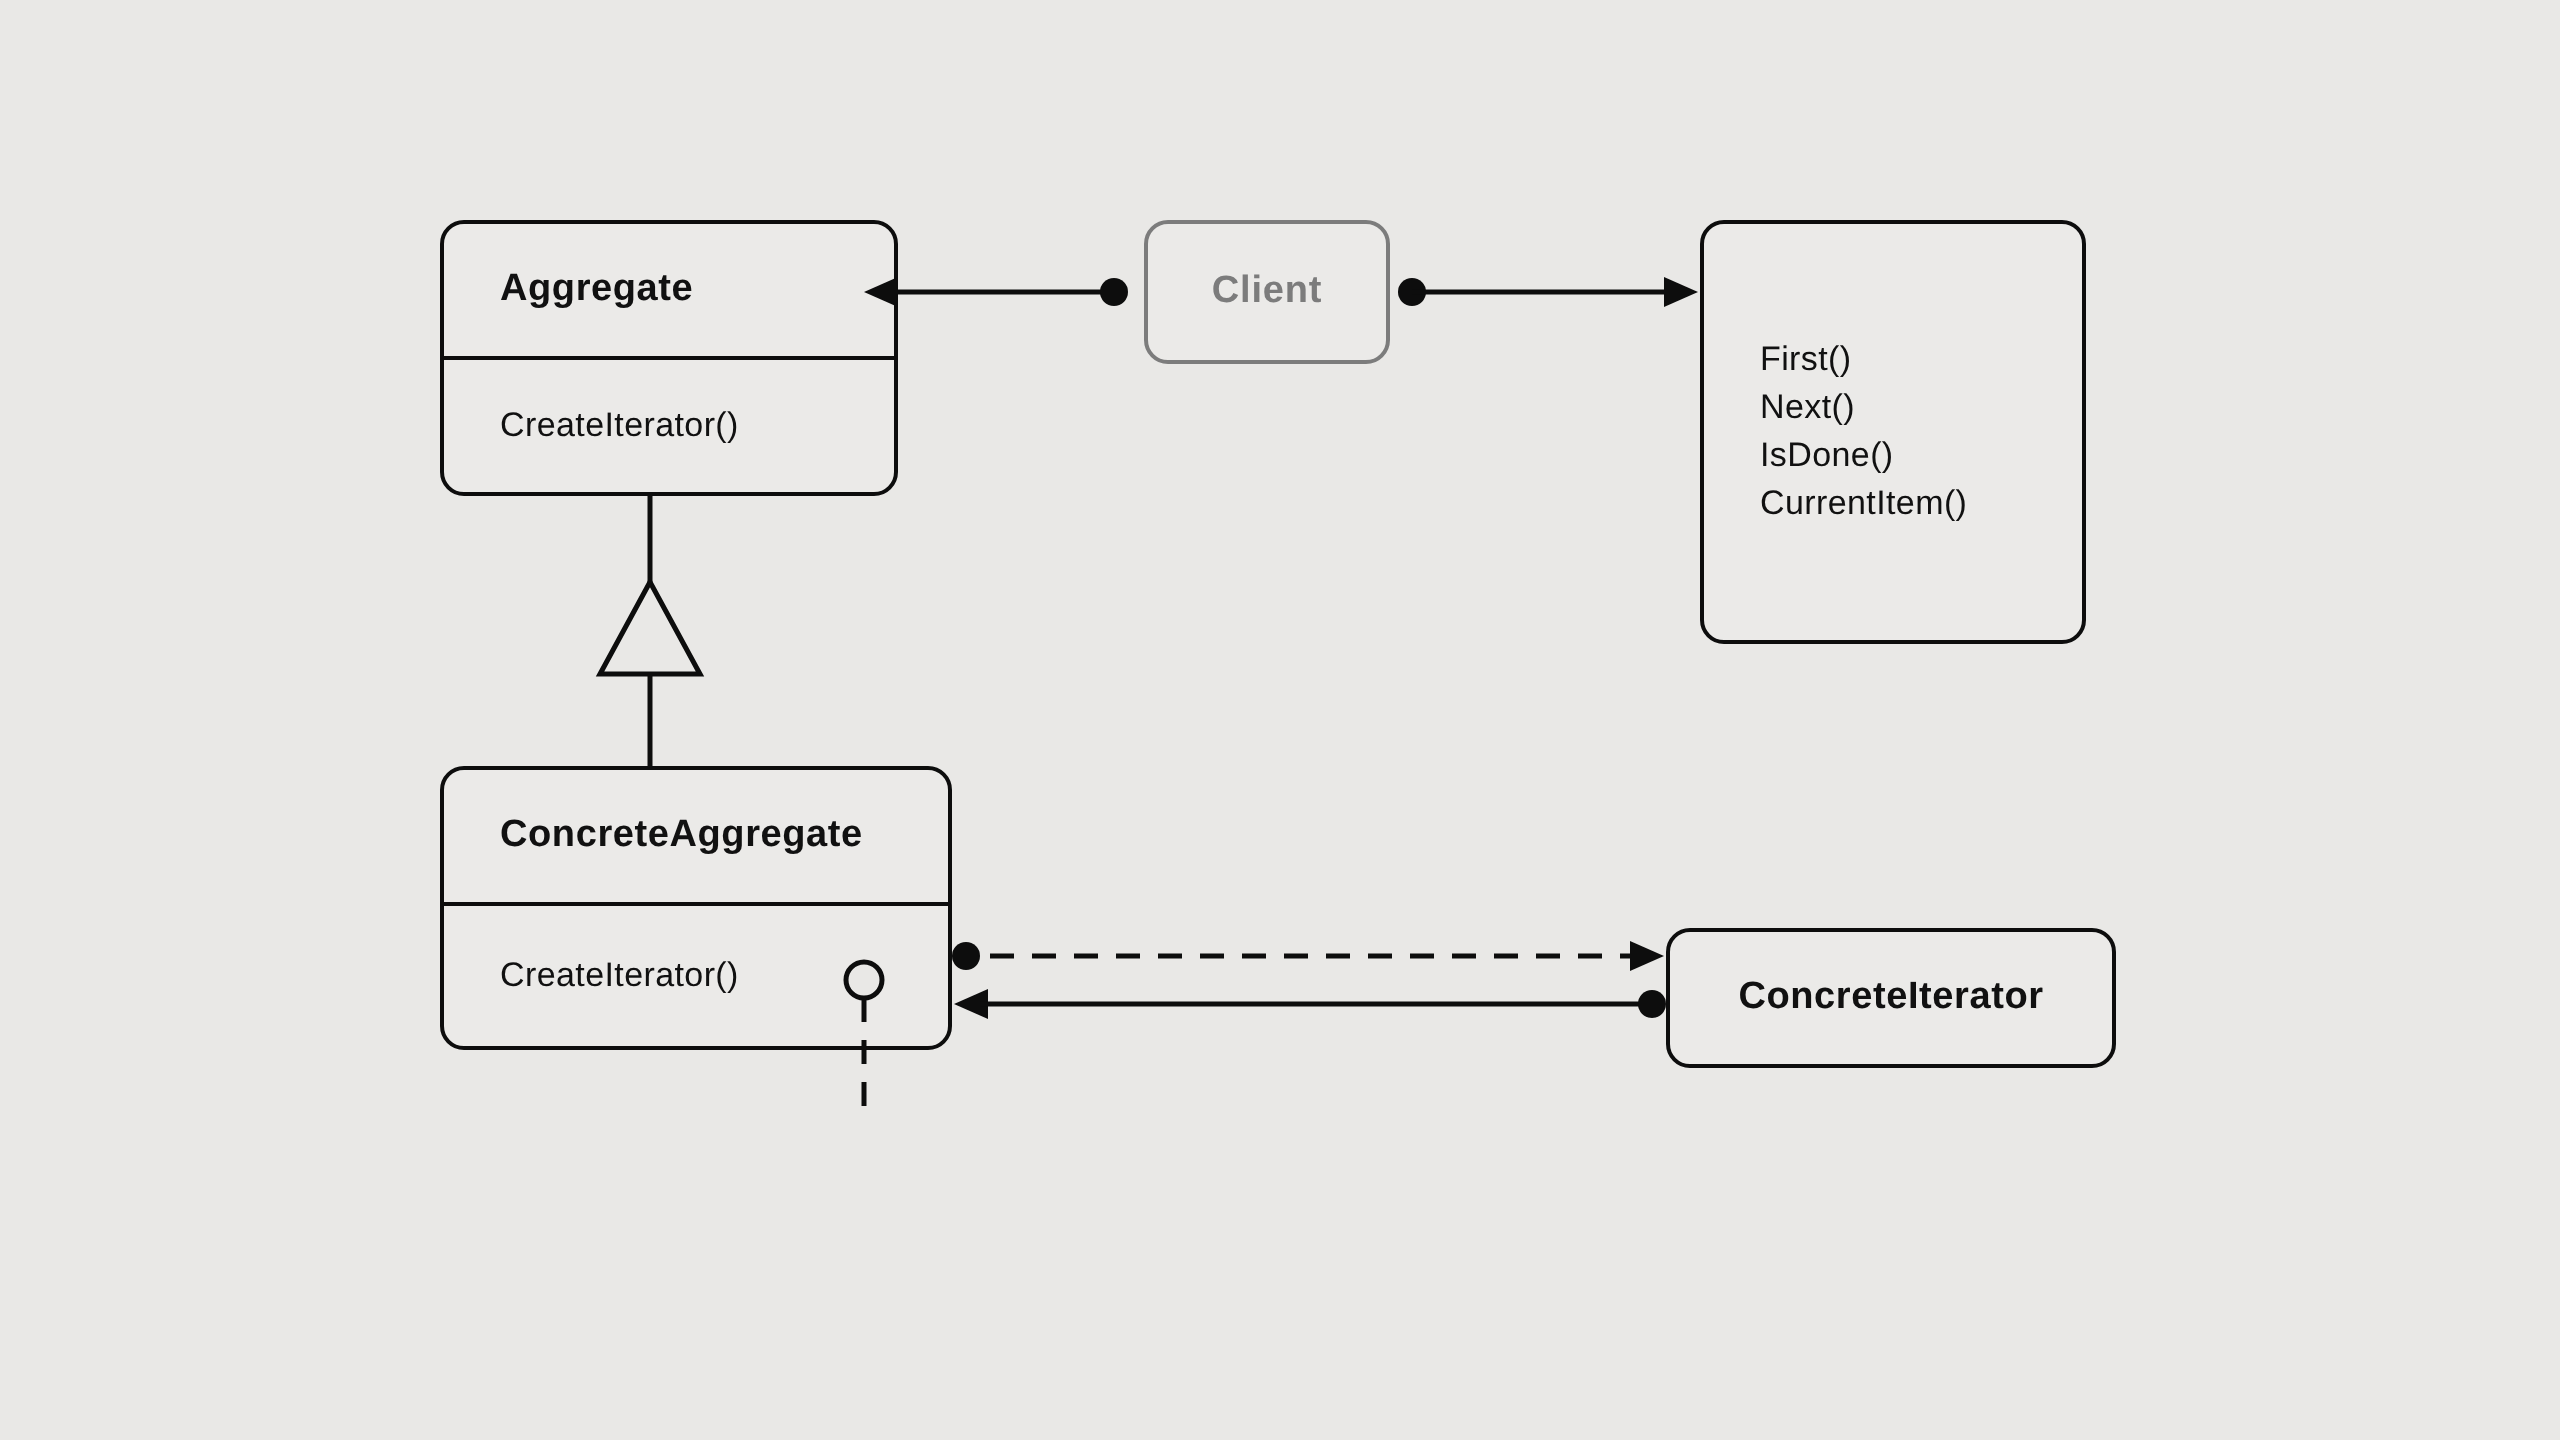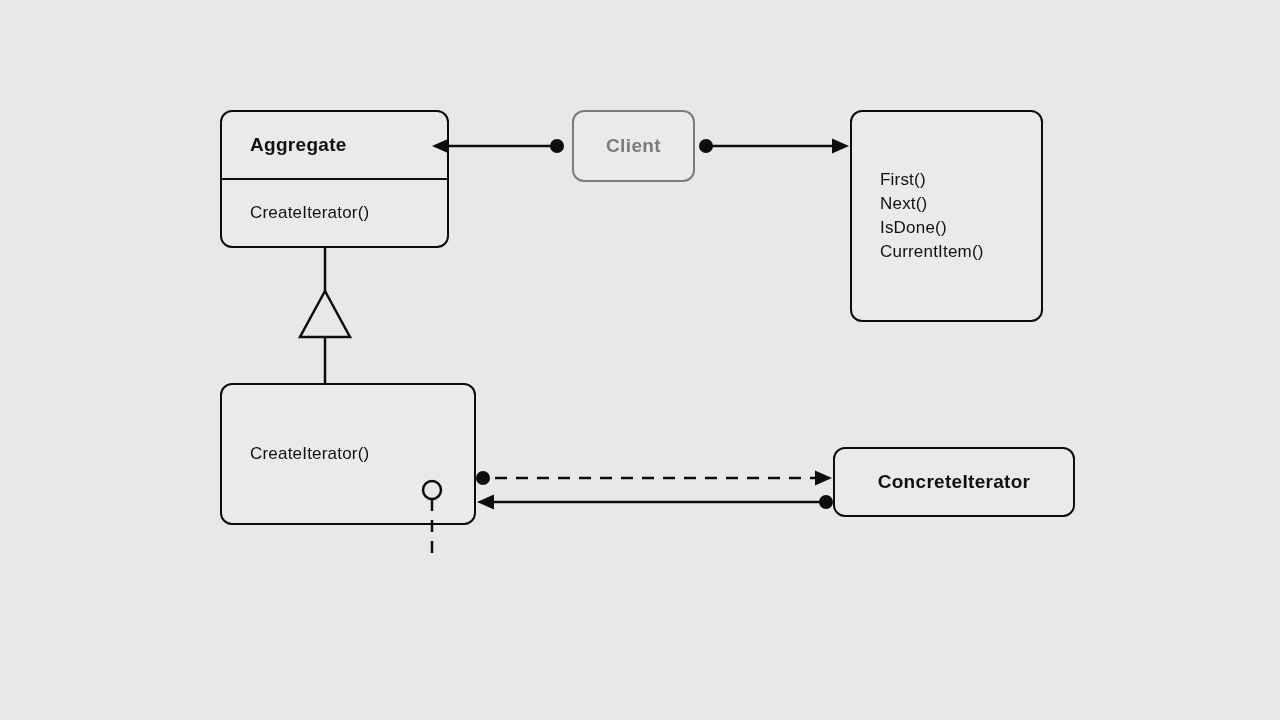--- a/index.html
+++ b/index.html
@@ -88,21 +88,21 @@
     position: absolute;
     left: 0; top: 0;
     z-index: 5;
     pointer-events: none;
   }
   
   #aggregate-box          { left: 220px; top: 110px; width: 229px; height: 138px; }
   #client-box             { left: 572px; top: 110px; width: 123px; height: 72px;  }
   #iterator-box           { left: 850px; top: 110px; width: 193px; height: 212px; }
   #concrete-aggregate-box { left: 220px; top: 383px; width: 256px; height: 142px; }
-  #concrete-iterator-box  { left: 833px; top: 447px; width: 242px; height: 70px;  }
+  #concrete-iterator-box  { left: 833px; top: 464px; width: 225px; height: 70px;  }
 </style>
 </head>
 <body>
 
 <div id="canvas">
 
   <div class="uml-class" id="aggregate-box">
     <div class="uml-header with-divider">Aggregate</div>
     <div class="uml-body">
       <div>CreateIterator()</div>
@@ -116,20 +116,21 @@
   <div class="uml-class" id="iterator-box">
     <div class="uml-body">
       <div>First()</div>
       <div>Next()</div>
       <div>IsDone()</div>
       <div>CurrentItem()</div>
     </div>
   </div>
 
   <div class="uml-class" id="concrete-aggregate-box">
+    <div class="uml-header with-divider">ConcreteAggregate</div>
     <div class="uml-body">
       <div>CreateIterator()</div>
     </div>
   </div>
 
   <div class="uml-class single" id="concrete-iterator-box">
     <div class="uml-header">ConcreteIterator</div>
   </div>
 
 

